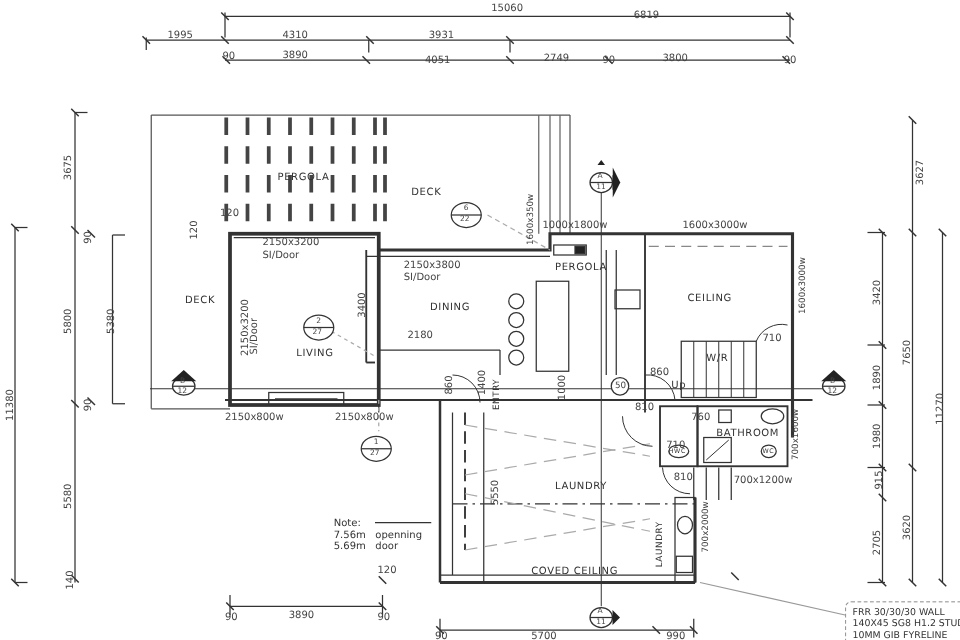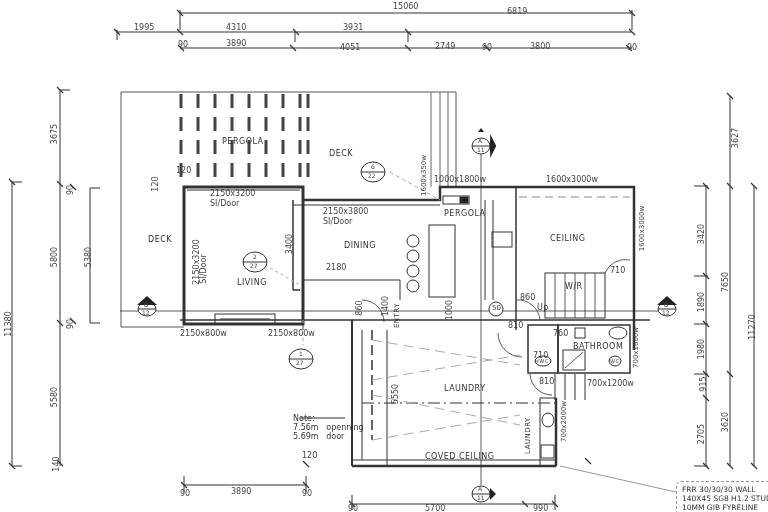--- a/index.html
+++ b/index.html
@@ -1,21 +1,21 @@
 <!DOCTYPE html>
 <html><head>
 <meta charset="utf-8">
 <style>
   html,body{margin:0;padding:0;background:#fff;}
   body{width:768px;height:512px;overflow:hidden;position:relative;font-family:"DejaVu Sans",sans-serif;}
   .plan{position:absolute;left:0;top:0;width:768px;height:512px;}
   .lbl{position:absolute;font-size:8px;color:#333;letter-spacing:0.5px;white-space:nowrap;line-height:1;}
   .dim{position:absolute;font-size:8px;color:#444;white-space:nowrap;line-height:1;}
   .vt{transform:rotate(-90deg);transform-origin:center center;}
-  .note{position:absolute;font-size:8px;color:#333;line-height:9px;margin-left:26px;}
+  .note{position:absolute;font-size:8px;color:#333;line-height:9px;}
   .callout{position:absolute;left:676px;top:481px;width:110px;height:40px;border:1px dashed #999;border-radius:5px;font-size:7.5px;color:#333;line-height:9px;padding:3px 5px;}
 </style>
 </head>
 <body>
 
 <svg class="plan" width="768" height="512" viewBox="0 0 768 512" xmlns="http://www.w3.org/2000/svg">
   <g stroke="#333" stroke-width="1" fill="none">
 
     <line x1="180" y1="13" x2="632" y2="13"></line>
     <line x1="117" y1="32" x2="632" y2="32"></line>

